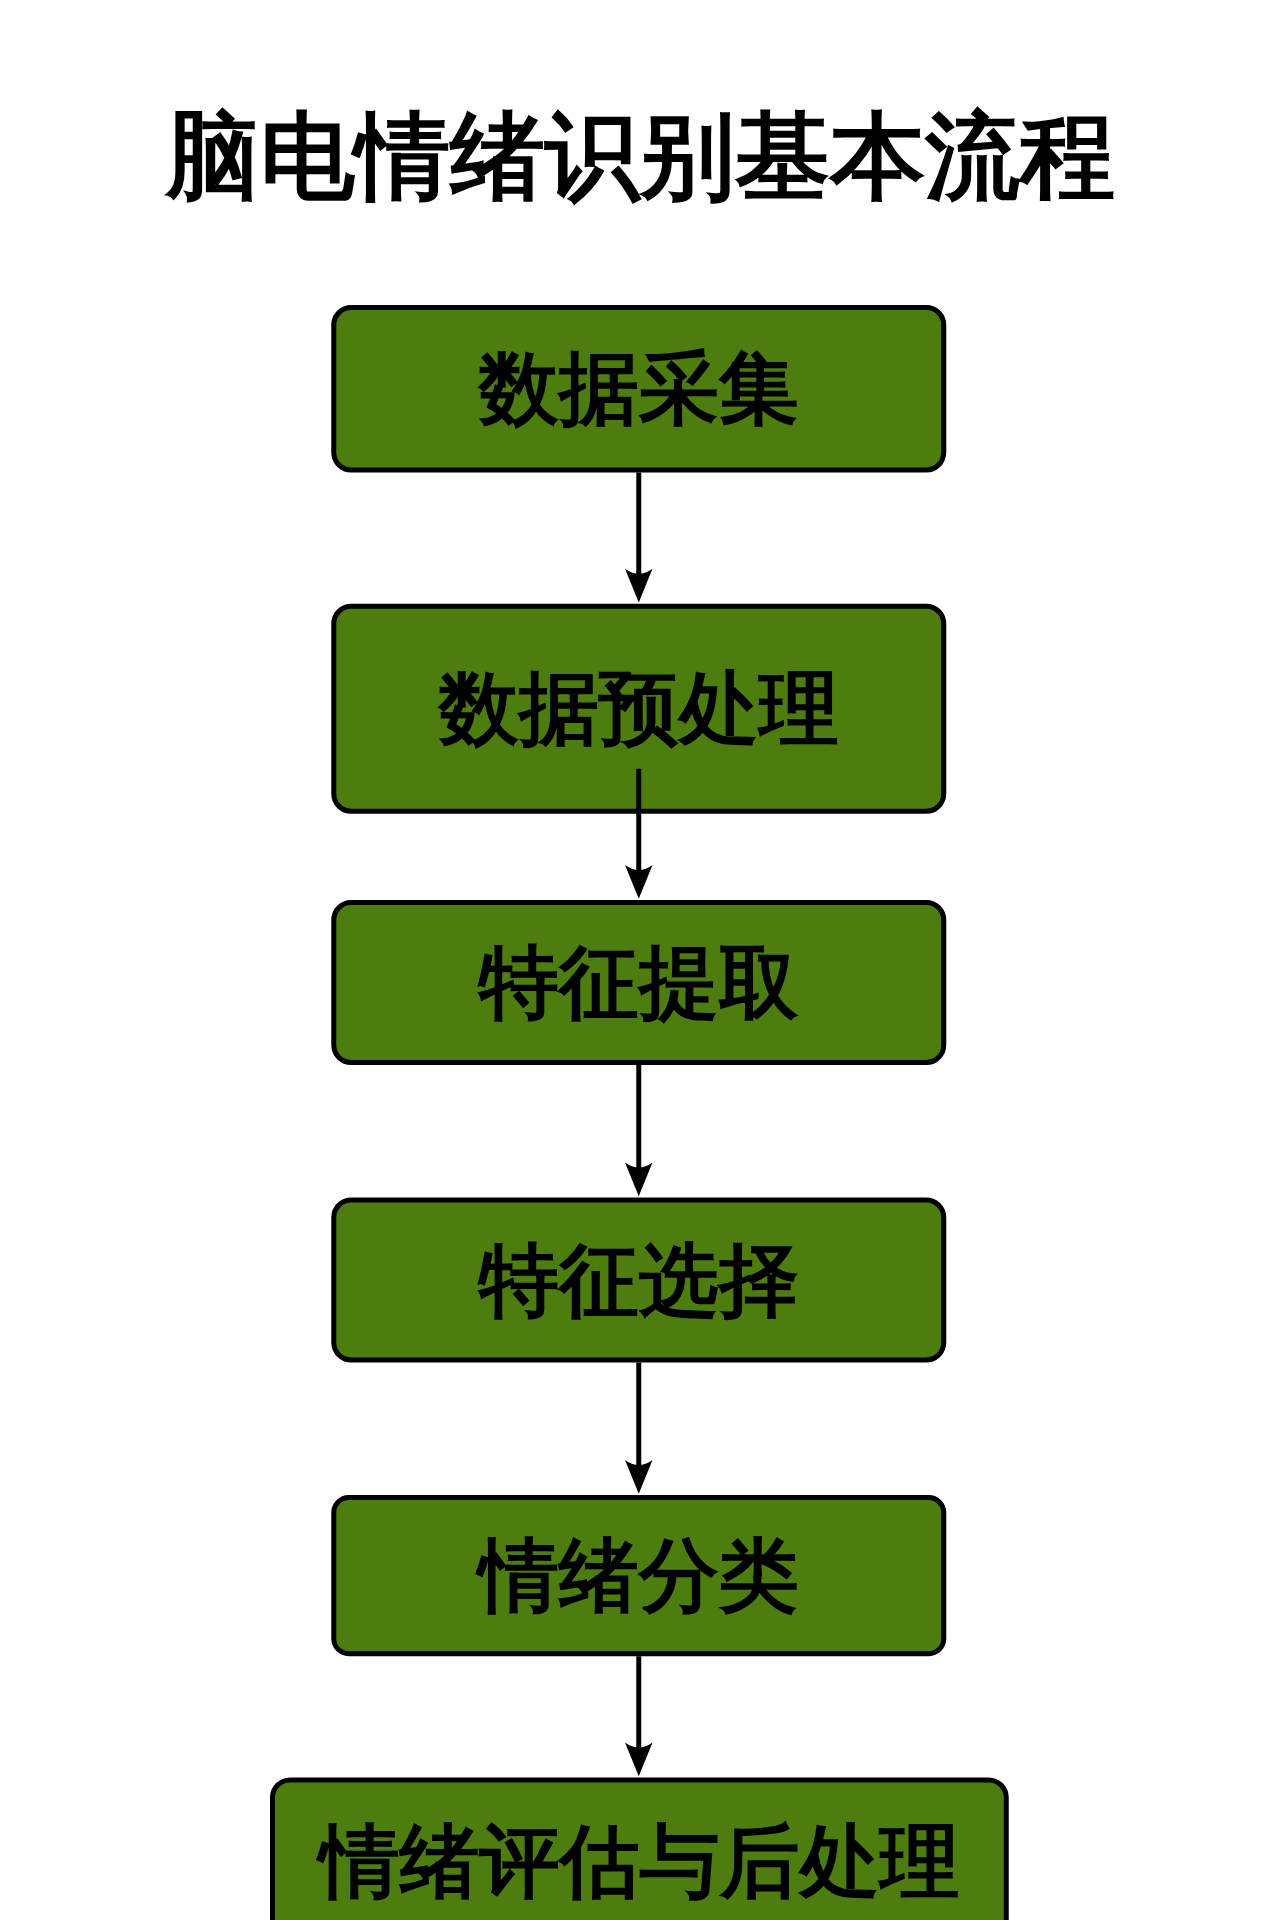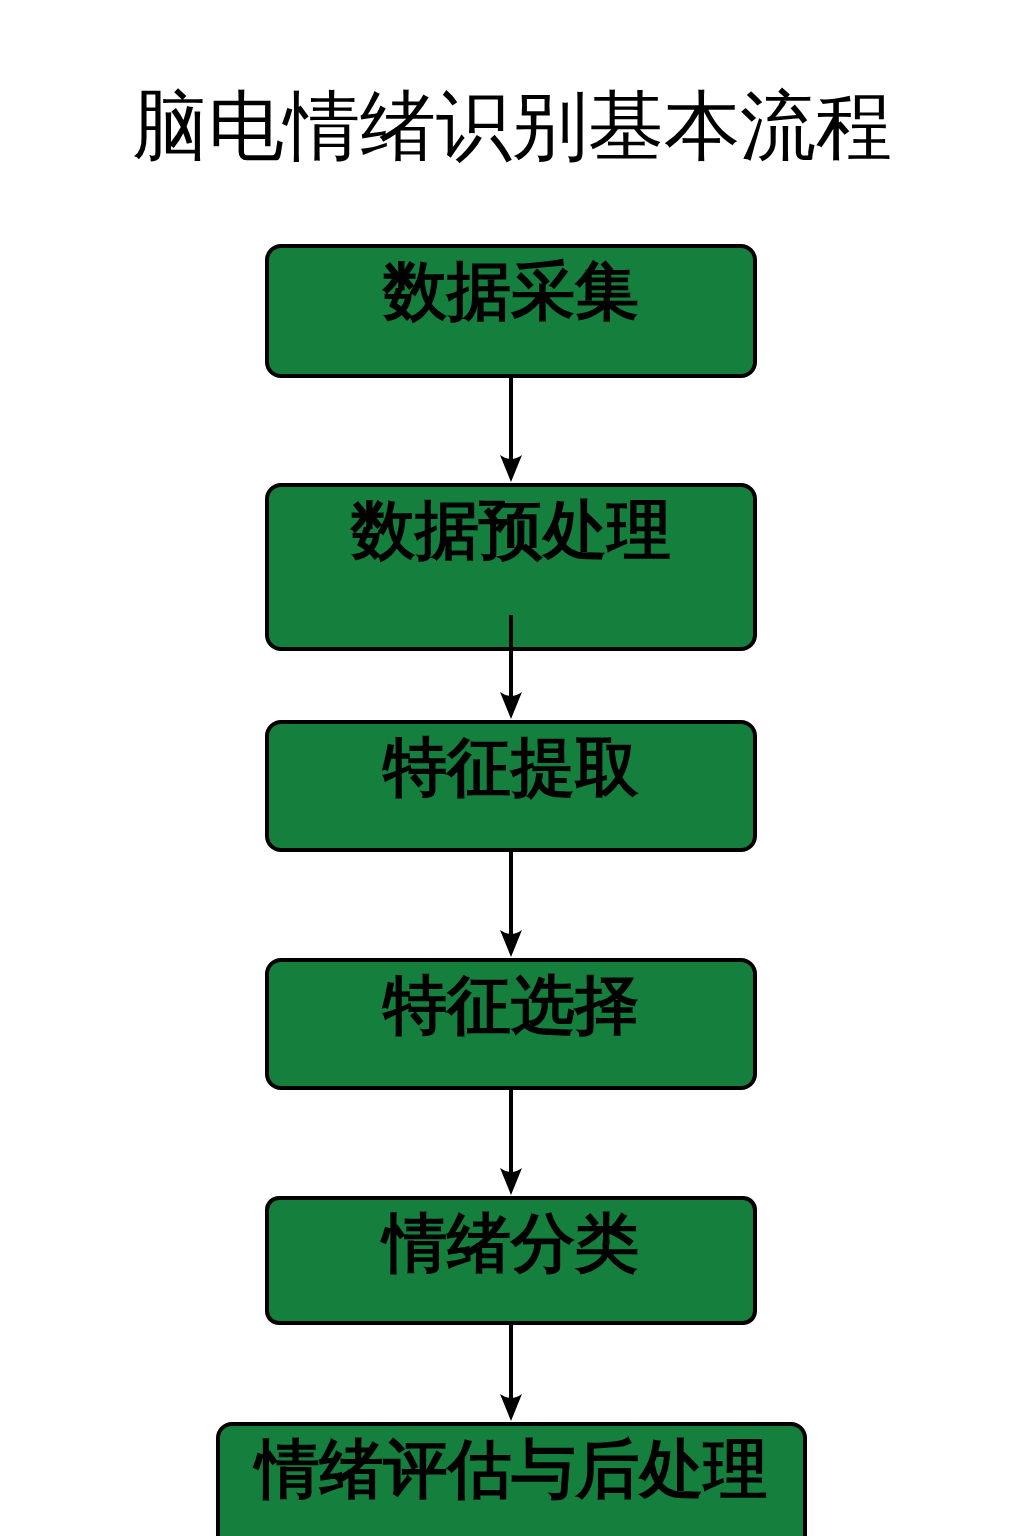--- a/index.html
+++ b/index.html
@@ -17,33 +17,33 @@
   }
   .diagram-title {
     position: absolute;
     left: 0;
     right: 0;
     top: 84px;
     margin: 0;
     text-align: center;
     font-size: 76px;
     line-height: 1.1;
-    font-weight: 400;
+    font-weight: 700;
     color: #000000;
     letter-spacing: 0px;
     white-space: nowrap;
   }
   .flow-node {
     position: absolute;
     box-sizing: border-box;
-    background: #15803d;
+    background: #4d7c0f;
     border: 4px solid #000000;
     border-radius: 16px;
     display: flex;
-    align-items: flex-start;
+    align-items: center;
     justify-content: center;
     font-size: 64px;
     font-weight: 700;
     color: #000000;
     white-space: nowrap;
   }
   .node-1, .node-2, .node-3, .node-4, .node-5 {
     left: 265px;
     width: 492px;
   }

